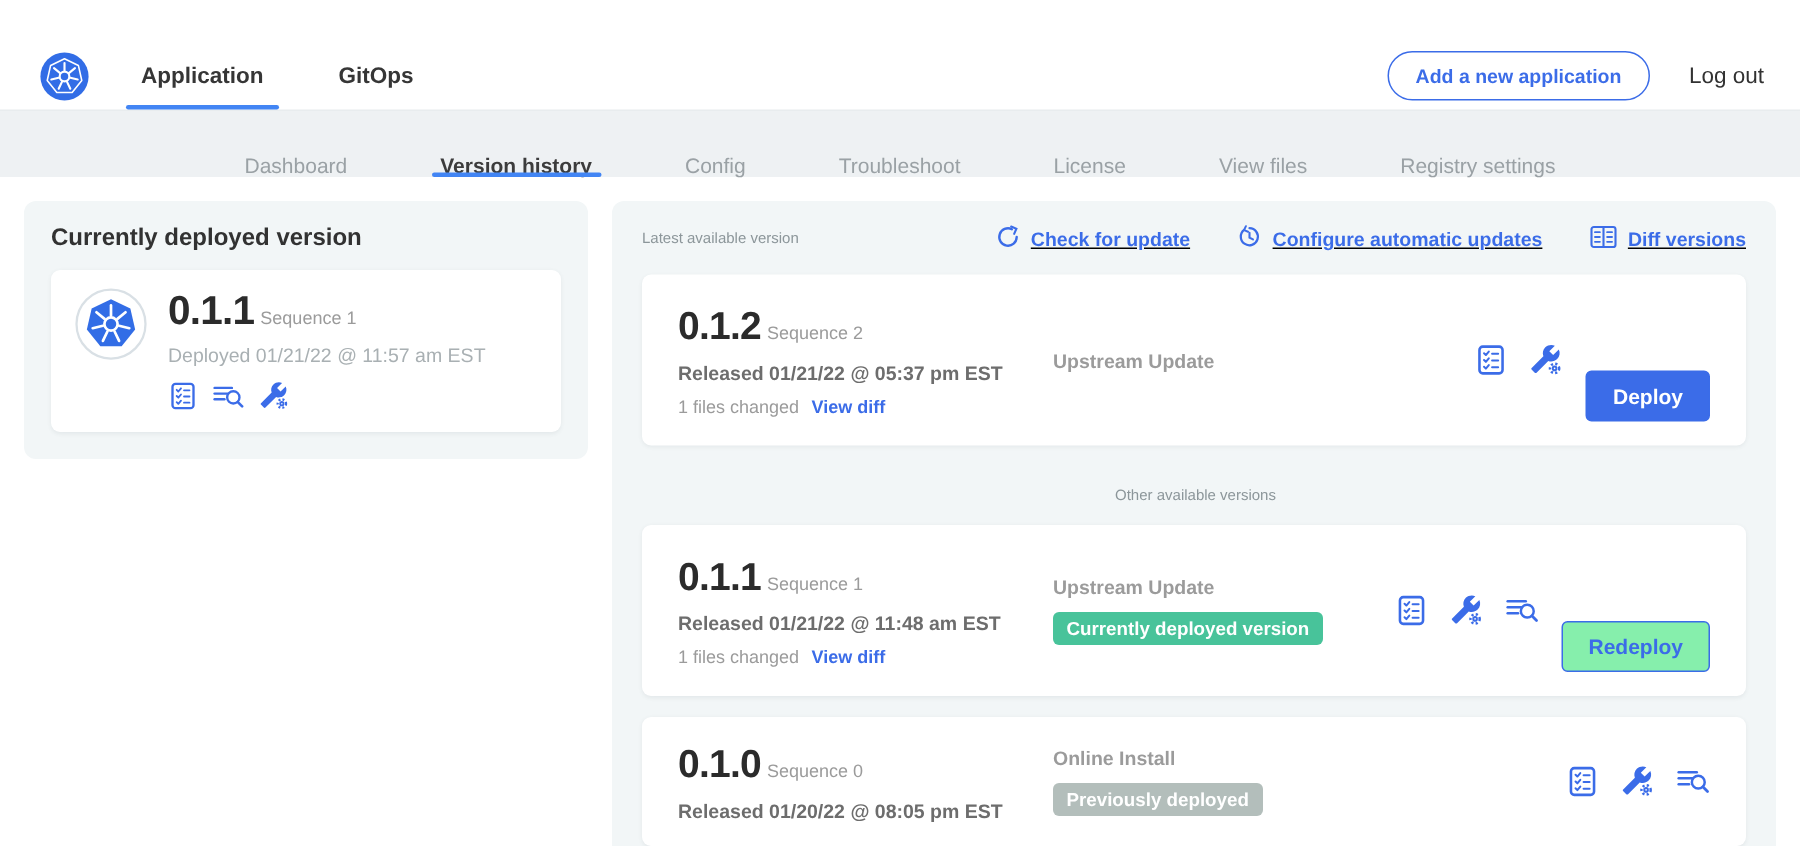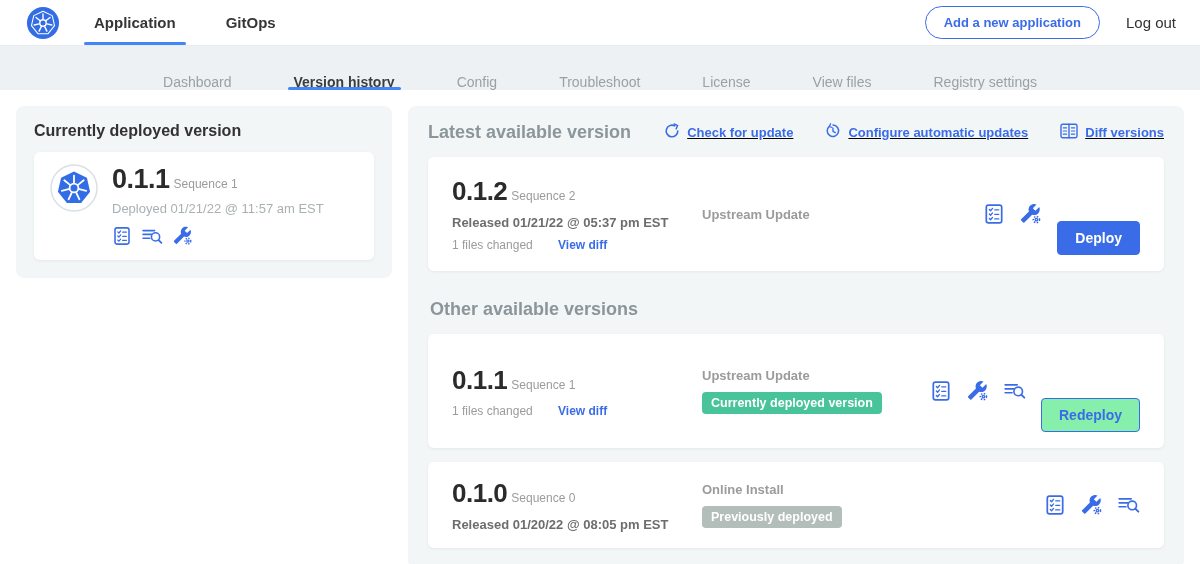--- a/index.html
+++ b/index.html
@@ -1,21 +1,21 @@
 <!DOCTYPE html>
 <html style="--accent: #3b6ce8; --accent-underline: #4285f4; --k8s-blue: #326de6; --badge-green: #48c39a; --badge-gray: #b3bebb; --panel-bg: #f2f6f7; --subnav-bg: #eef1f3;"><head>
 <meta charset="utf-8">
 <style>
   * { margin:0; padding:0; box-sizing:border-box; }
   html,body { width:1200px; height:564px; overflow:hidden; background:#fff;
     font-family:"Liberation Sans", sans-serif; -webkit-font-smoothing:antialiased; }
 
   
   .topbar { height:46px; background:#fff; display:flex; align-items:center;
-    padding:0 24px 0 26px; border-bottom:1px solid #e8ecee; position:relative; }
+    padding:0 24px 0 26px; border-bottom:1px solid #e8ecee; position:relative;margin-top:28px; }
   .brand { width:34px; height:34px; flex:0 0 auto; }
   .topnav { display:flex; margin-left:30px; height:100%; }
   .toptab { position:relative; display:flex; align-items:center; height:100%;
     padding:0 4px; margin-right:42px; font-size:15px; font-weight:600; color:#363636; cursor:pointer; }
   .toptab.active::after { content:""; position:absolute; left:-6px; right:-6px; bottom:0;
     height:3px; background:var(--accent-underline,#4285f4); border-radius:2px; }
   .top-spacer { flex:1; }
   .btn-pill { border:1px solid var(--accent,#3b6ce8); color:var(--accent,#3b6ce8);
     background:#fff; font-size:13px; font-weight:700; padding:8px 18px; border-radius:17px;
     cursor:pointer; font-family:inherit; }
@@ -41,31 +41,31 @@
     display:flex; gap:14px; align-items:flex-start; box-shadow:0 1px 3px rgba(60,75,90,.08); }
   .ver-row { display:flex; align-items:baseline; gap:4px; }
   .ver-num { font-size:27px; font-weight:700; color:#2b2b2b; letter-spacing:-.5px; }
   .ver-seq { font-size:12px; color:#9b9b9b; }
   .deployed-date { font-size:13px; color:#a9b0b3; margin-top:6px; }
   .icon-row { display:flex; align-items:center; gap:10px; margin-top:10px; }
   .icon-btn { color:var(--accent,#3b6ce8); display:inline-flex; cursor:pointer; }
   .icon-btn svg { display:block; }
 
   .sect-head { display:flex; align-items:center; }
-  .sect-label { font-size:18px; font-weight:700; color:#8c969a; }
+  .sect-label { font-size:10px; font-weight:400; color:#8c969a;text-align:center; }
   .sect-actions { margin-left:auto; display:flex; align-items:center; gap:32px;text-decoration:underline; }
   .action-link { display:flex; align-items:center; gap:7px; color:var(--accent,#3b6ce8);
     font-size:13px; font-weight:700; cursor:pointer; }
 
   .version-card { background:#fff; border-radius:6px; margin-top:14px; padding:16px 24px;
     display:flex; align-items:center; box-shadow:0 1px 3px rgba(60,75,90,.08); }
   .vc-left { flex:0 0 250px; }
   .released { font-size:13px; font-weight:600; color:#6d6d6d; margin-top:8px; }
   .files-row { margin-top:8px; font-size:12px; color:#9b9b9b; }
-  .view-diff { color:var(--accent,#3b6ce8); font-weight:700; margin-left:22px; cursor:pointer; }
+  .view-diff { color:var(--accent,#3b6ce8); font-weight:700; margin-left:5px; cursor:pointer; }
   .vc-mid { flex:1; padding-right:10px; }
   .source { font-size:13px; font-weight:600; color:#9b9b9b; }
   .badge { display:inline-block; margin-top:9px; padding:4px 9px; border-radius:4px;
     color:#fff; font-size:12.5px; font-weight:700; }
   .badge.green { background:var(--badge-green,#48c39a); }
   .badge.gray  { background:var(--badge-gray,#b3bebb); }
   .vc-actions { display:flex; align-items:center; gap:15px; }
   .btn { font-family:inherit; font-size:14px; font-weight:700; border-radius:4px;
     padding:8px 17px; cursor:pointer;margin-top:48px; }
   .btn.primary { background:var(--accent,#3b6ce8); color:#fff; border:1px solid var(--accent,#3b6ce8); }
@@ -275,20 +275,21 @@
     </div>
 
     <div class="sect-label other-label">Other available versions</div>
 
     <div class="version-card">
       <div class="vc-left">
         <div class="ver-row">
           <span class="ver-num" style="font-size:26px">0.1.1</span>
           <span class="ver-seq">Sequence 1</span>
         </div>
+        <div class="released">Released 01/21/22 @ 11:48 am EST</div>
         <div class="files-row">
           <span>1 files changed</span>
           <span class="view-diff">View diff</span>
         </div>
       </div>
       <div class="vc-mid">
         <div class="source">Upstream Update</div>
         <span class="badge green">Currently deployed version</span>
       </div>
       <div class="vc-actions">

